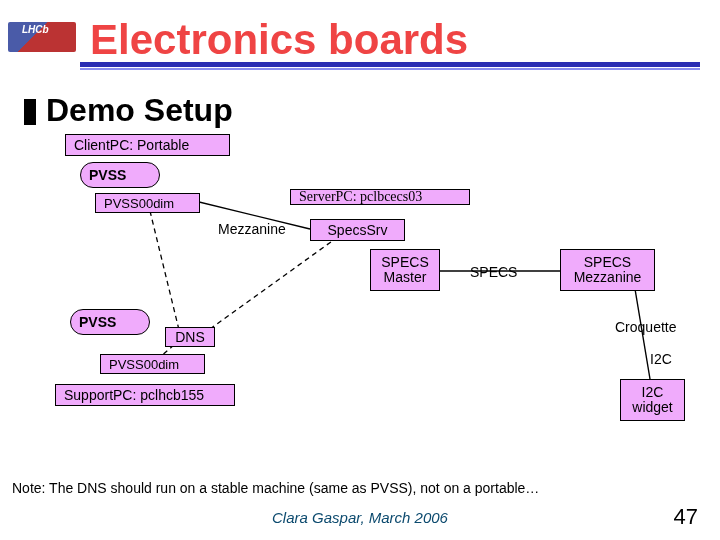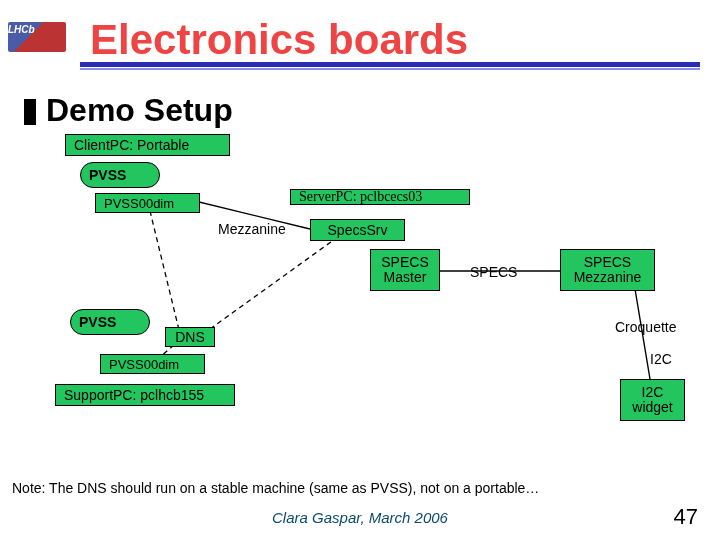--- a/index.html
+++ b/index.html
@@ -15,29 +15,29 @@
     position: relative;
     height: 62px;
     padding-left: 10px;
     display: flex;
     align-items: flex-end;
   }
   .logo {
     position: absolute;
     left: 8px;
     top: 22px;
-    width: 58px;
+    width: 68px;
     height: 30px;
     background: linear-gradient(135deg, #4a5ba8 40%, #b33 40%);
     border-radius: 2px;
     color: #fff;
     font-size: 10px;
     font-style: italic;
     font-weight: bold;
-    padding: 2px 0;
+    padding: 2px 14px;
   }
   .title {
     font-size: 42px;
     font-weight: bold;
     color: #ef4444;
     font-family: "Trebuchet MS", Verdana, sans-serif;
     margin-left: 80px;
     margin-bottom: -2px;
   }
   .title-underline-wrap {
@@ -62,21 +62,21 @@
     margin-right: 10px;
   }
   .canvas {
     position: relative;
     width: 720px;
     height: 360px;
   }
   .box {
     position: absolute;
     border: 1.5px solid #000;
-    background: #22c55e;
+    background: #f0abfc;
     font-size: 14px;
     display: flex;
     align-items: center;
     padding: 2px 8px;
   }
   .rounded { border-radius: 16px; font-weight: bold; }
   .txt {
     position: absolute;
     font-size: 14px;
     color: #000;

